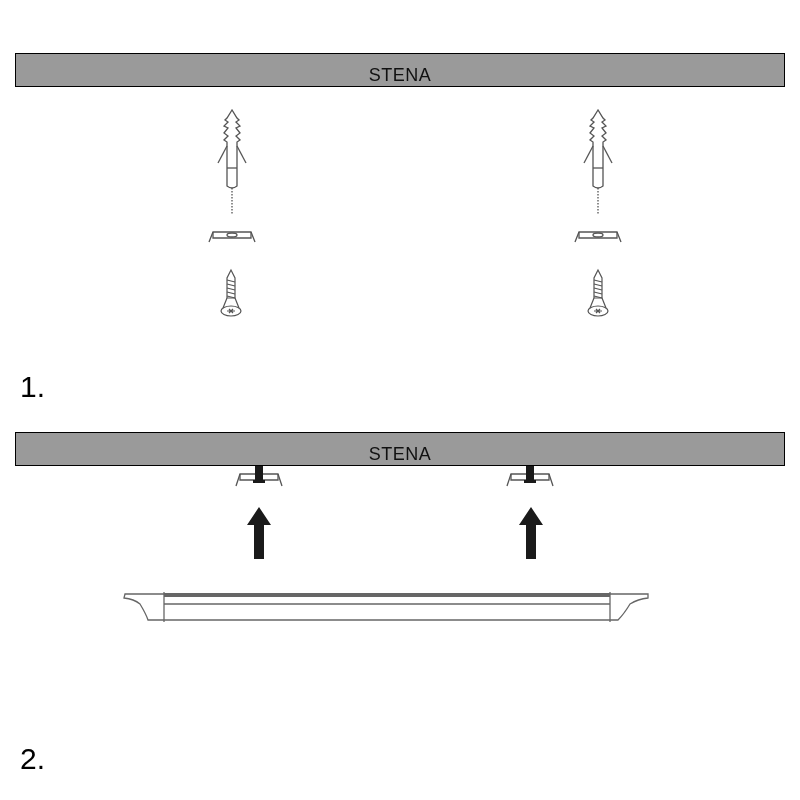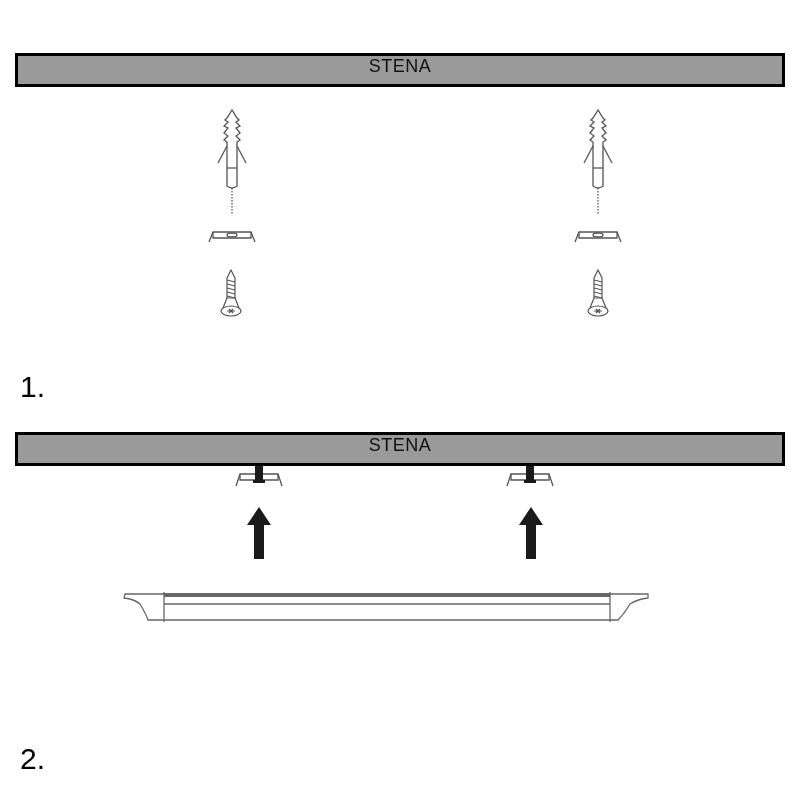--- a/index.html
+++ b/index.html
@@ -1,20 +1,20 @@
 <!DOCTYPE html>
 <html><head>
 <meta charset="utf-8">
 <style>
   html, body { margin:0; padding:0; background:#ffffff; }
   body { width:800px; height:800px; position:relative; overflow:hidden; font-family:"Liberation Sans", sans-serif; }
   .wall {
     position:absolute; left:15px; width:770px; height:34px;
-    background:#9a9a9a; border:3px solid #000000; box-sizing:border-box;
-    display:flex; align-items:flex-start; justify-content:center;
+    background:#9a9a9a; border:1px solid #000000; box-sizing:border-box;
+    display:flex; align-items:flex-end; justify-content:center;
   }
   .wall-label { font-size:18px; color:#111; letter-spacing:0.5px; }
   .step { position:absolute; left:20px; font-size:30px; color:#000; }
   svg.abs { position:absolute; overflow:visible; }
 </style>
 </head>
 <body>
 
 <div class="wall" style="top:53px;">
   <span class="wall-label">STENA</span>

